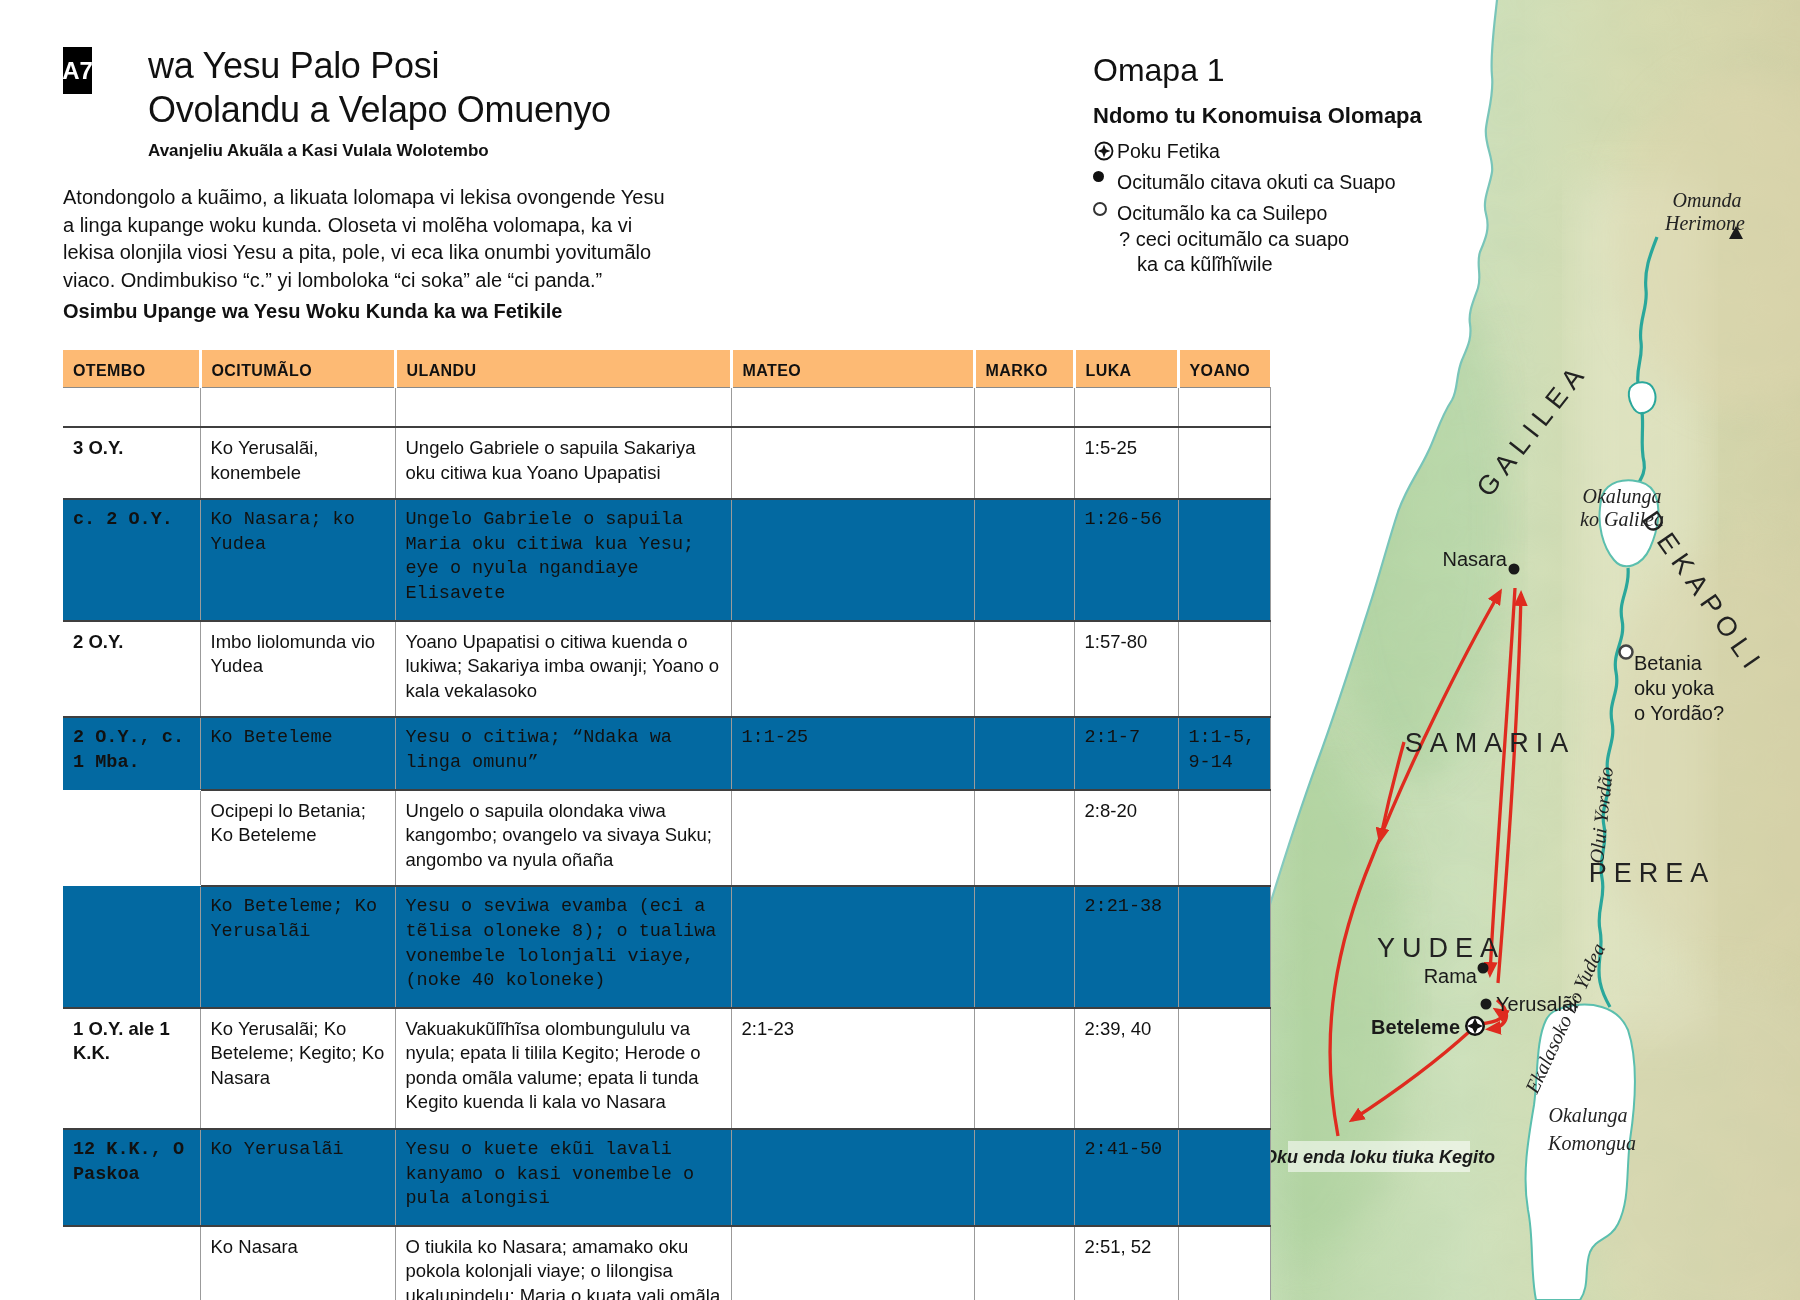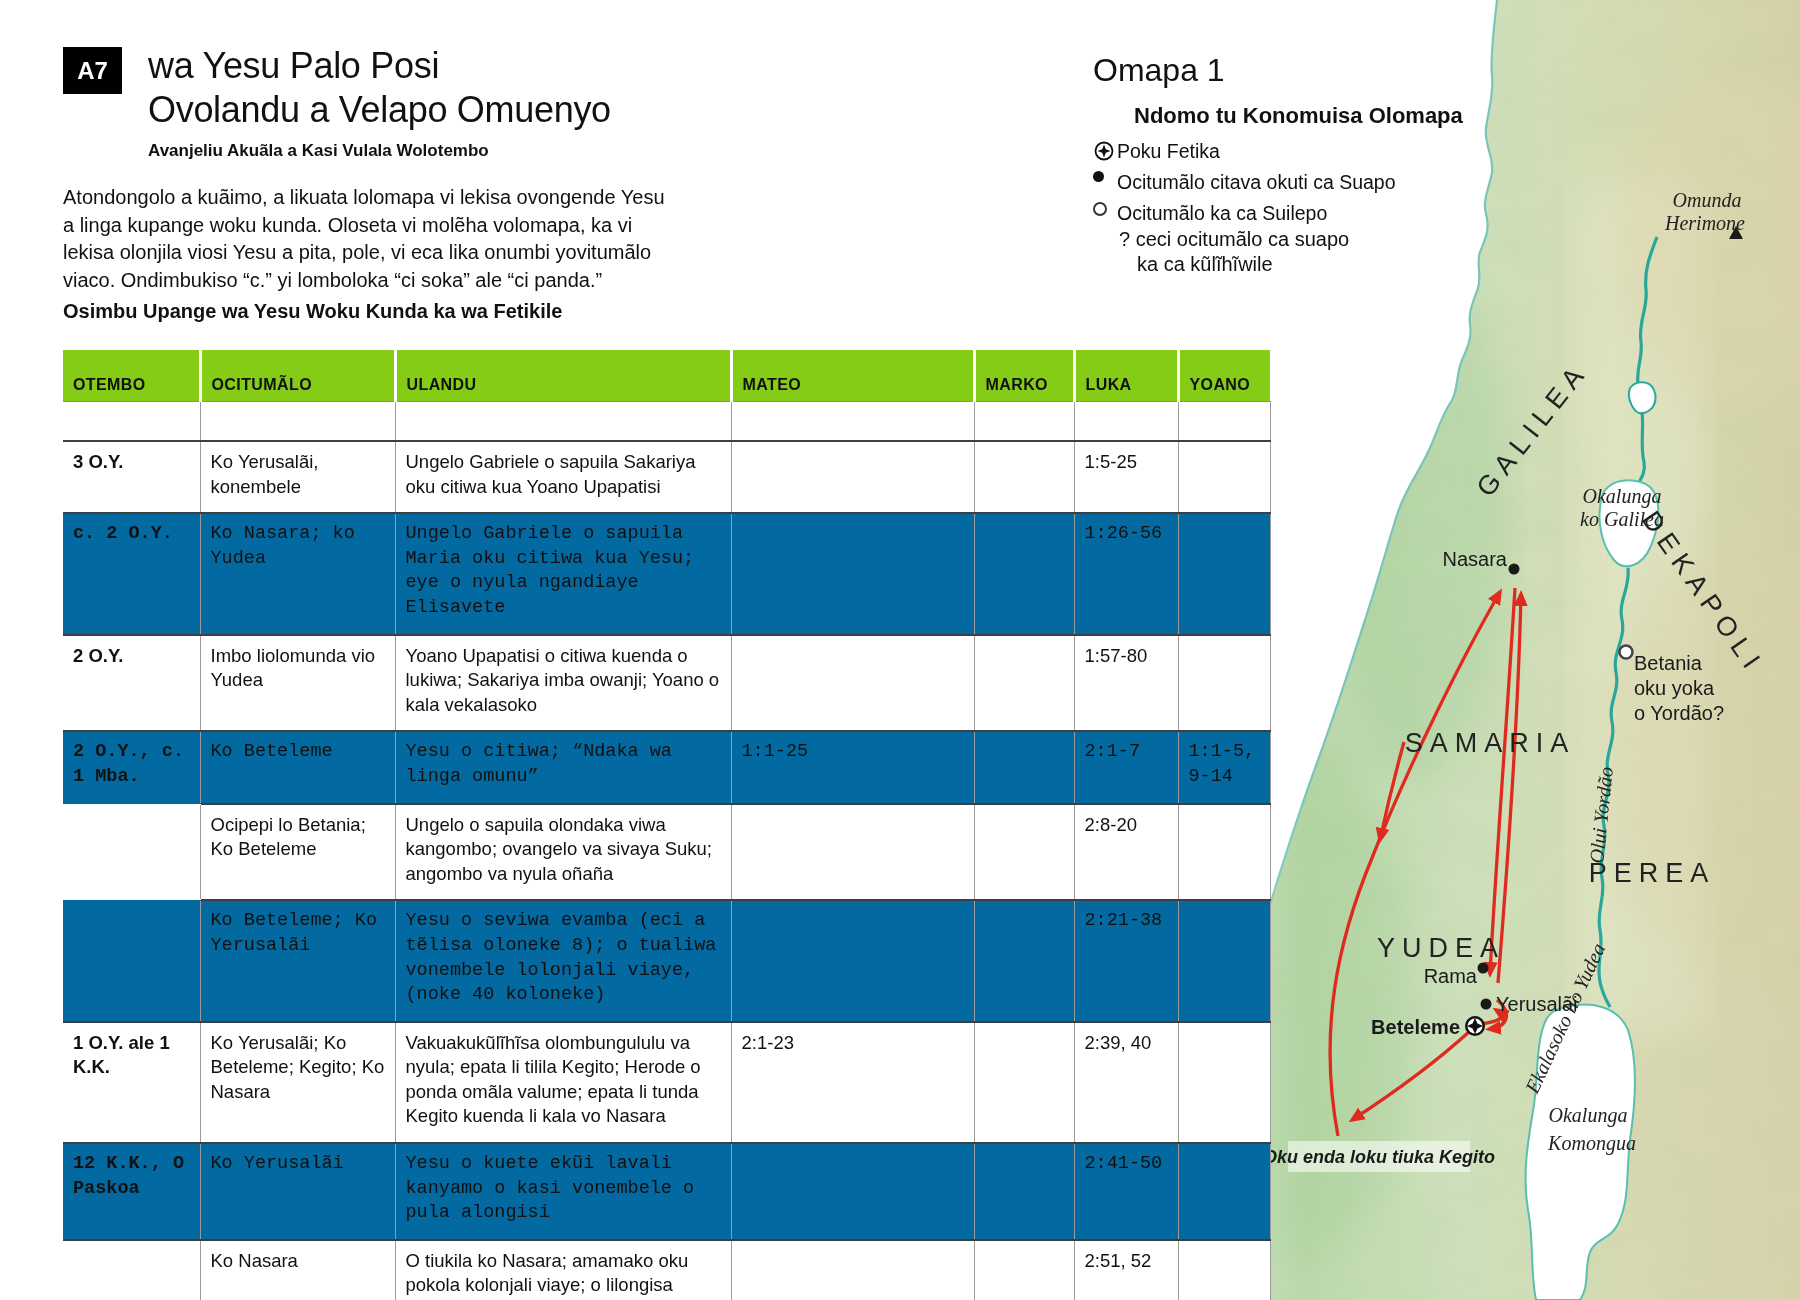--- a/index.html
+++ b/index.html
@@ -1,47 +1,47 @@
 <!DOCTYPE html>
 <html><head>
 <meta charset="utf-8">
 <style>
   html,body{margin:0;padding:0;background:#fff;}
   .page{position:relative;width:1800px;height:1300px;background:#fff;overflow:hidden;
         font-family:"Liberation Sans",sans-serif;color:#111;}
   .abs{position:absolute;}
 
   
-  .badge{left:63px;top:47px;width:59px;height:47px;background:#000;color:#fff;
+  .badge{left:63px;top:47px;width:29px;height:47px;background:#000;color:#fff;
          font-size:24px;font-weight:700;display:flex;align-items:center;justify-content:center;}
   .title{left:148px;top:44px;font-size:36px;font-weight:500;line-height:1.22;letter-spacing:-0.3px;}
   .subtitle{left:148px;top:141px;font-size:17px;font-weight:600;text-align:center;}
   .intro{left:63px;top:184px;width:720px;font-size:20px;line-height:1.38;white-space:pre-line;}
   .tbl-heading{left:63px;top:300px;font-size:20px;font-weight:700;}
 
   
   .events{left:63px;top:350px;width:1207px;border-collapse:collapse;table-layout:fixed;}
   .events col.c1{width:137px}.events col.c2{width:195px}.events col.c3{width:336px}
   .events col.c4{width:243px}.events col.c5{width:100px}.events col.c6{width:104px}.events col.c7{width:92px}
-  .events th{background:#84cc16;font-size:16px;font-weight:700;letter-spacing:.4px;
-             text-align:left;padding:26px 10px 7px 10px;border:none;}
+  .events th{background:#fdba74;font-size:16px;font-weight:700;letter-spacing:.4px;
+             text-align:left;padding:12px 10px 7px 10px;border:none;}
   .events th + th{border-left:3px solid #fff;}
   .events td{vertical-align:top;font-size:18.5px;line-height:1.33;padding:8px 10px 13px 10px;
              border-top:2px solid #3f3f3f;background:#fff;}
   .events td + td{border-left:1px solid #9b9b9b;}
   .events td:last-child{border-right:1px solid #9b9b9b;}
   .events tr.shaded td{background:#0369a1;font-family:Liberation Mono, monospace;}
   .events tr.last td{border-bottom:2px solid #3f3f3f;}
   .events td.otembo{font-weight:700;}
   .events tr.spacer td{height:38px;border-top:1px solid #8a8a8a;padding:0;background:#fff;}
   .events td.no-top{border-top-color:transparent;}
 
   
   .map-title{left:1093px;top:52px;font-size:32px;font-weight:500;}
-  .legend-title{left:1093px;top:103px;font-size:22px;font-weight:600;margin-left:41px;}
+  .legend-title{left:1093px;top:103px;font-size:22px;font-weight:600;}
   .legend{left:1093px;top:140px;font-size:19.5px;}
   .legend-row{display:flex;align-items:flex-start;margin-bottom:8px;}
   .legend-row .ic{width:24px;display:flex;align-items:center;}
   .legend-note{margin-left:26px;font-size:20px;line-height:1.25;}
   .legend-note .l2{margin-left:18px;}
   .dot{width:11px;height:11px;border-radius:50%;background:#111;display:inline-block;}
   .odot{width:10px;height:10px;border-radius:50%;border:2px solid #333;background:#fff;display:inline-block;}
 
   .mapsvg{left:1050px;top:0;}
   text{fill:#1a1a1a;}

